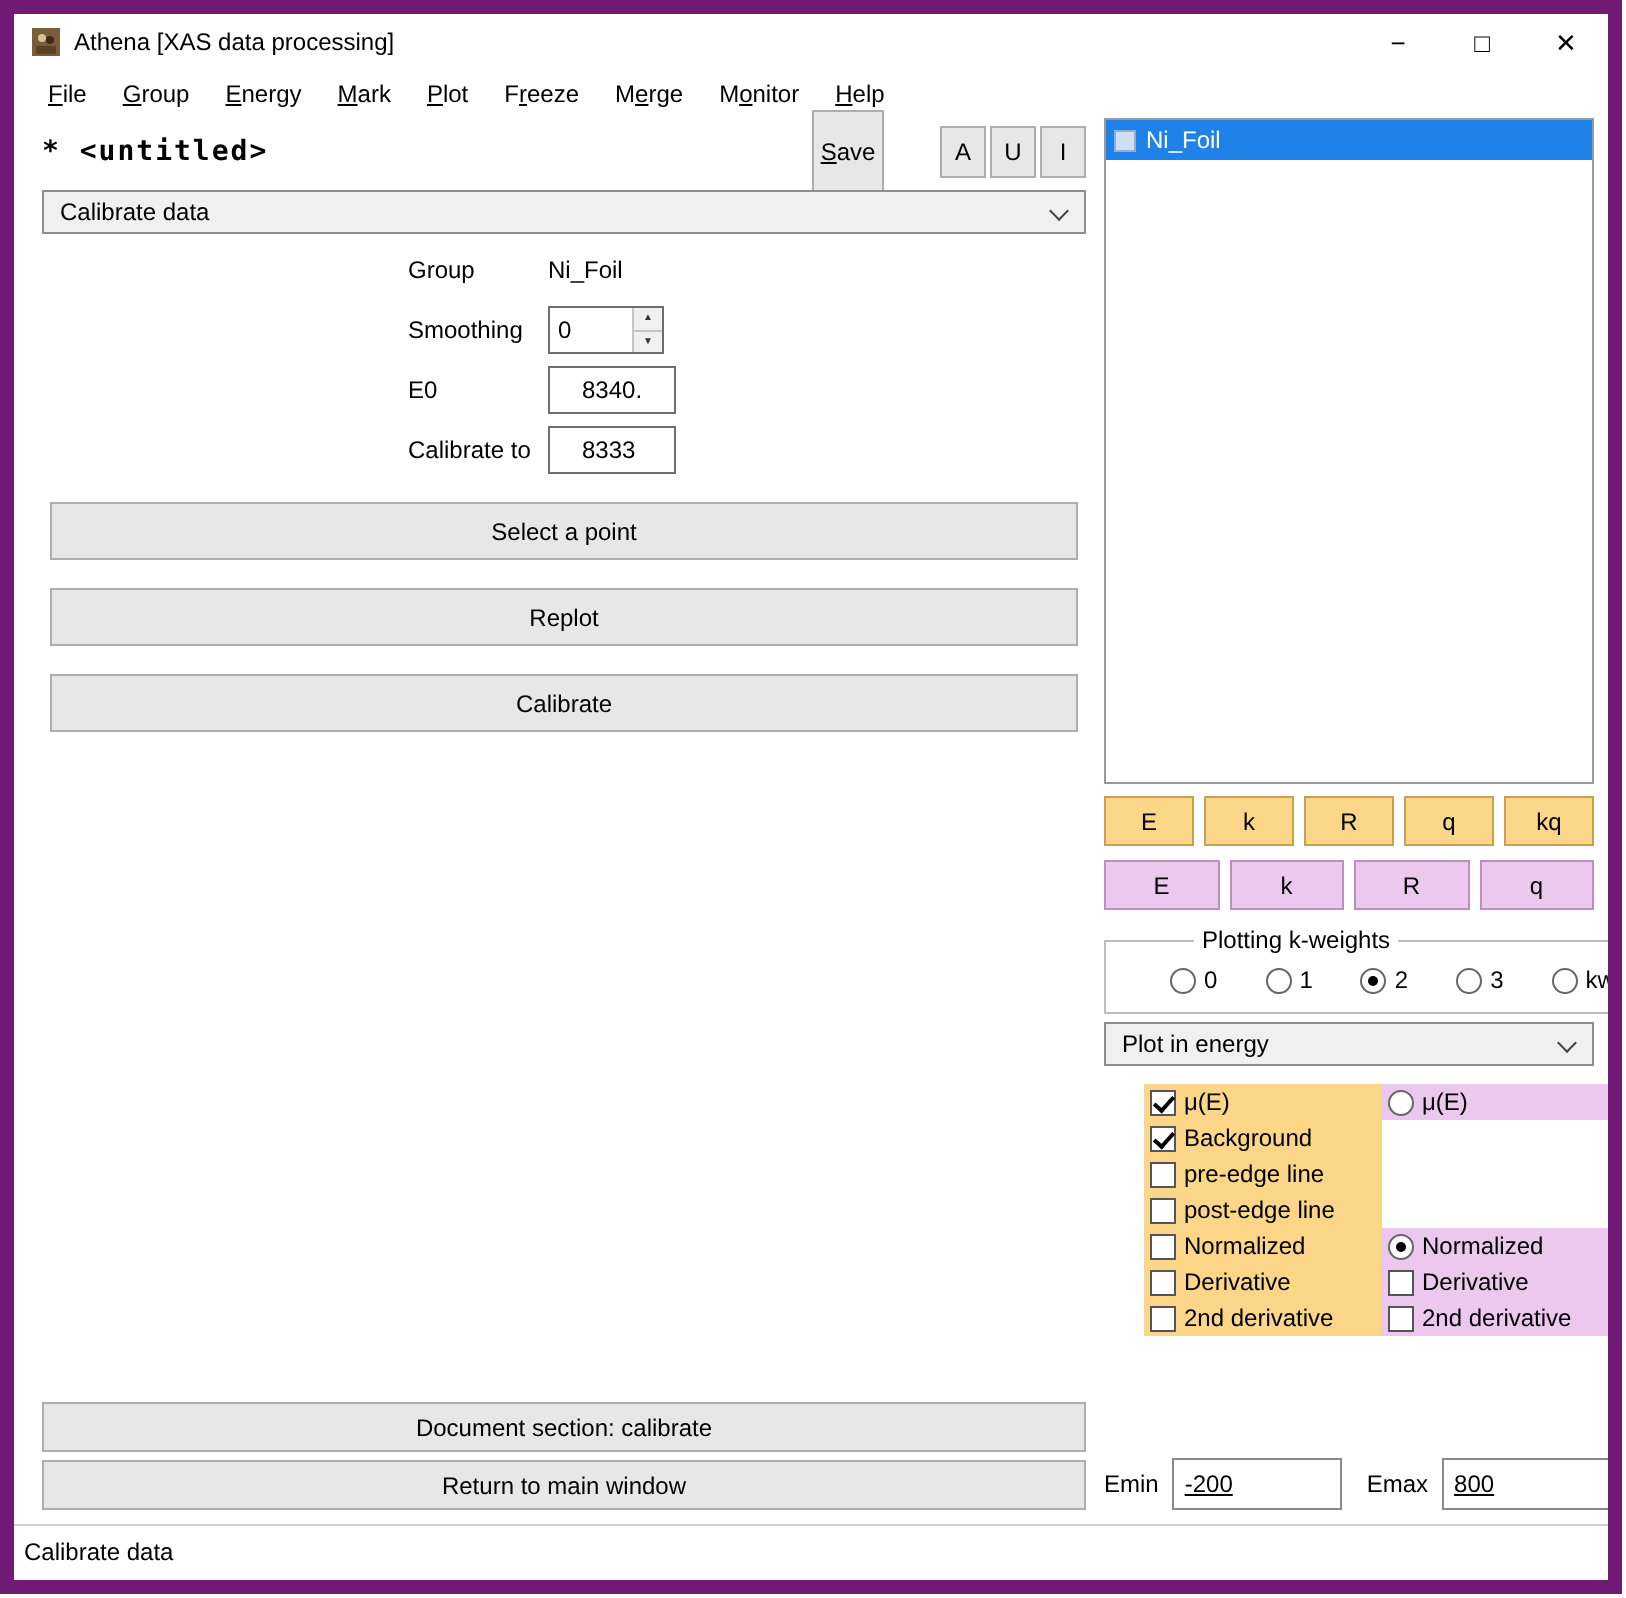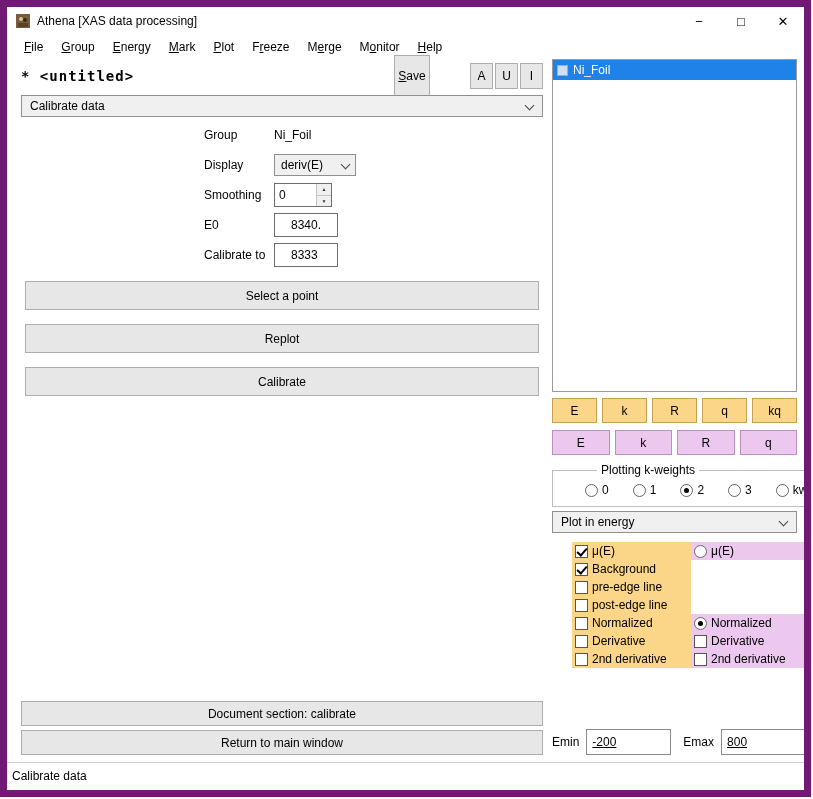--- a/index.html
+++ b/index.html
@@ -22,21 +22,21 @@
 
   .content { flex:1; min-height:0; display:flex; }
   .left  { width:542px; flex:none; padding:3px 6px 7px 14px; display:flex; flex-direction:column; }
   .right { flex:1; min-width:0; padding:0 7px 7px 3px; display:flex; flex-direction:column; }
 
   
   .header-row { height:28px; flex:none; display:flex; align-items:center; margin-bottom:5px; }
   .project-name { font-family:"DejaVu Sans Mono", monospace; font-weight:bold; font-size:14px; letter-spacing:1px; }
   .header-buttons { margin-left:auto; display:flex; align-items:center; gap:2px; }
   .btn { background:#e7e7e7; border:1px solid #aeaeae; font:inherit; color:#000; cursor:default; }
-  .save-btn { width:36px; height:42px; margin-right:38px; }
+  .save-btn { width:36px; height:42px; margin-right:26px; }
   .sq-btn { width:23px; height:26px; }
 
   
   .combobox { background:#f0f0f0; border:1px solid #8f8f8f; height:22px; display:flex; align-items:center; padding:0 8px; position:relative; cursor:default; }
   .combobox .chevron { position:absolute; right:9px; top:6px; width:7px; height:7px; border-right:1.5px solid #444; border-bottom:1.5px solid #444; transform:rotate(45deg); }
   .panel-select { margin-bottom:6px; flex:none; }
 
   
   .form { margin-left:183px; margin-bottom:8px; flex:none; }
   .form-row { display:flex; align-items:center; height:24px; margin-bottom:6px; }
@@ -154,27 +154,20 @@
         <span>Calibrate data</span>
         <span class="chevron"></span>
       </div>
 
       <div class="form">
         <div class="form-row">
           <span class="flabel">Group</span>
           <span>Ni_Foil</span>
         </div>
         <div class="form-row">
-          <span class="flabel">Display</span>
-          <div class="combobox inline">
-            <span>deriv(E)</span>
-            <span class="chevron"></span>
-          </div>
-        </div>
-        <div class="form-row">
           <span class="flabel">Smoothing</span>
           <div class="spinbox">
             <input value="0" style="">
             <div class="spin-btns">
               <div class="spin up">▲</div>
               <div class="spin">▼</div>
             </div>
           </div>
         </div>
         <div class="form-row">

